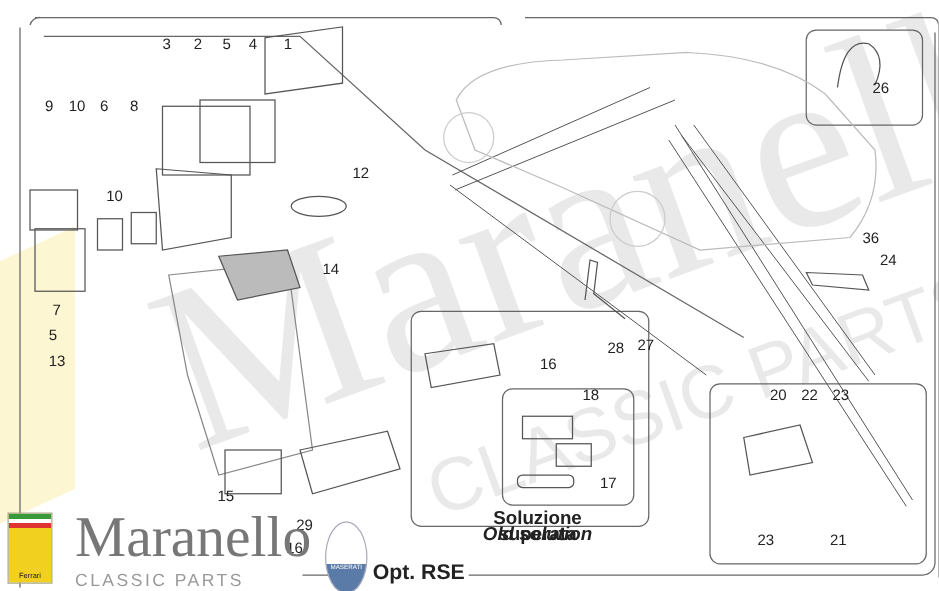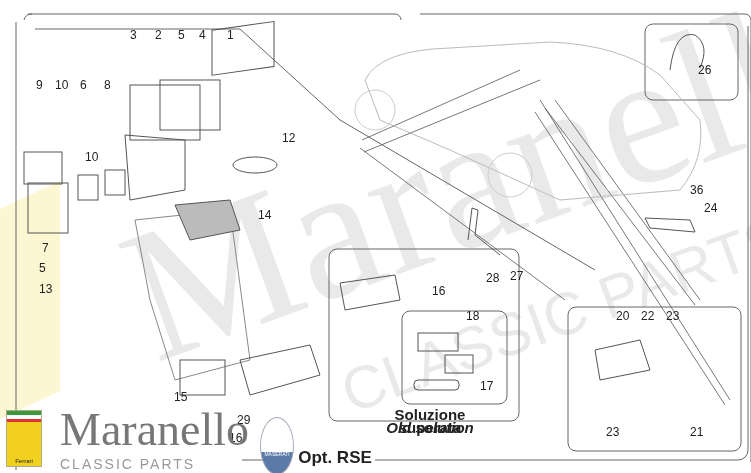--- a/index.html
+++ b/index.html
@@ -97,21 +97,21 @@
     <div class="lbl" style="left: 480px; top: 380px;">17</div>
     <div class="lbl" style="left: 698px; top: 64px;">26</div>
     <div class="lbl" style="left: 690px; top: 184px;">36</div>
     <div class="lbl" style="left: 688px; top: 202px; margin-left: 16px;">24</div>
     <div class="lbl" style="left: 486px; top: 259px; margin-top: 13px;">28</div>
     <div class="lbl" style="left: 510px; top: 270px;">27</div>
     <div class="lbl" style="left: 616px; top: 310px;">20</div>
     <div class="lbl" style="left: 641px; top: 310px; text-align: center;">22</div>
     <div class="lbl" style="left: 666px; top: 310px;">23</div>
     <div class="lbl" style="left: 606px; top: 426px;">23</div>
-    <div class="lbl" style="left: 690px; top: 426px; text-align: right;">21</div>
+    <div class="lbl" style="left: 664px; top: 426px; text-align: right;">21</div>
   </div>
 
 <div class="boldlbl" style="left:370px;top:408px;width:120px;">Soluzione superata</div>
 <div class="boldlbl" style="left:370px;top:421px;width:120px;font-style:italic;">Old solution</div>
 <div class="boldlbl" style="left:295px;top:451px;width:80px;font-size:17px;background:#fff;">Opt. RSE</div>
 
 <div class="ferrari">
     <span>Ferrari</span>
   </div>
 <div class="brand">Maranello</div>

